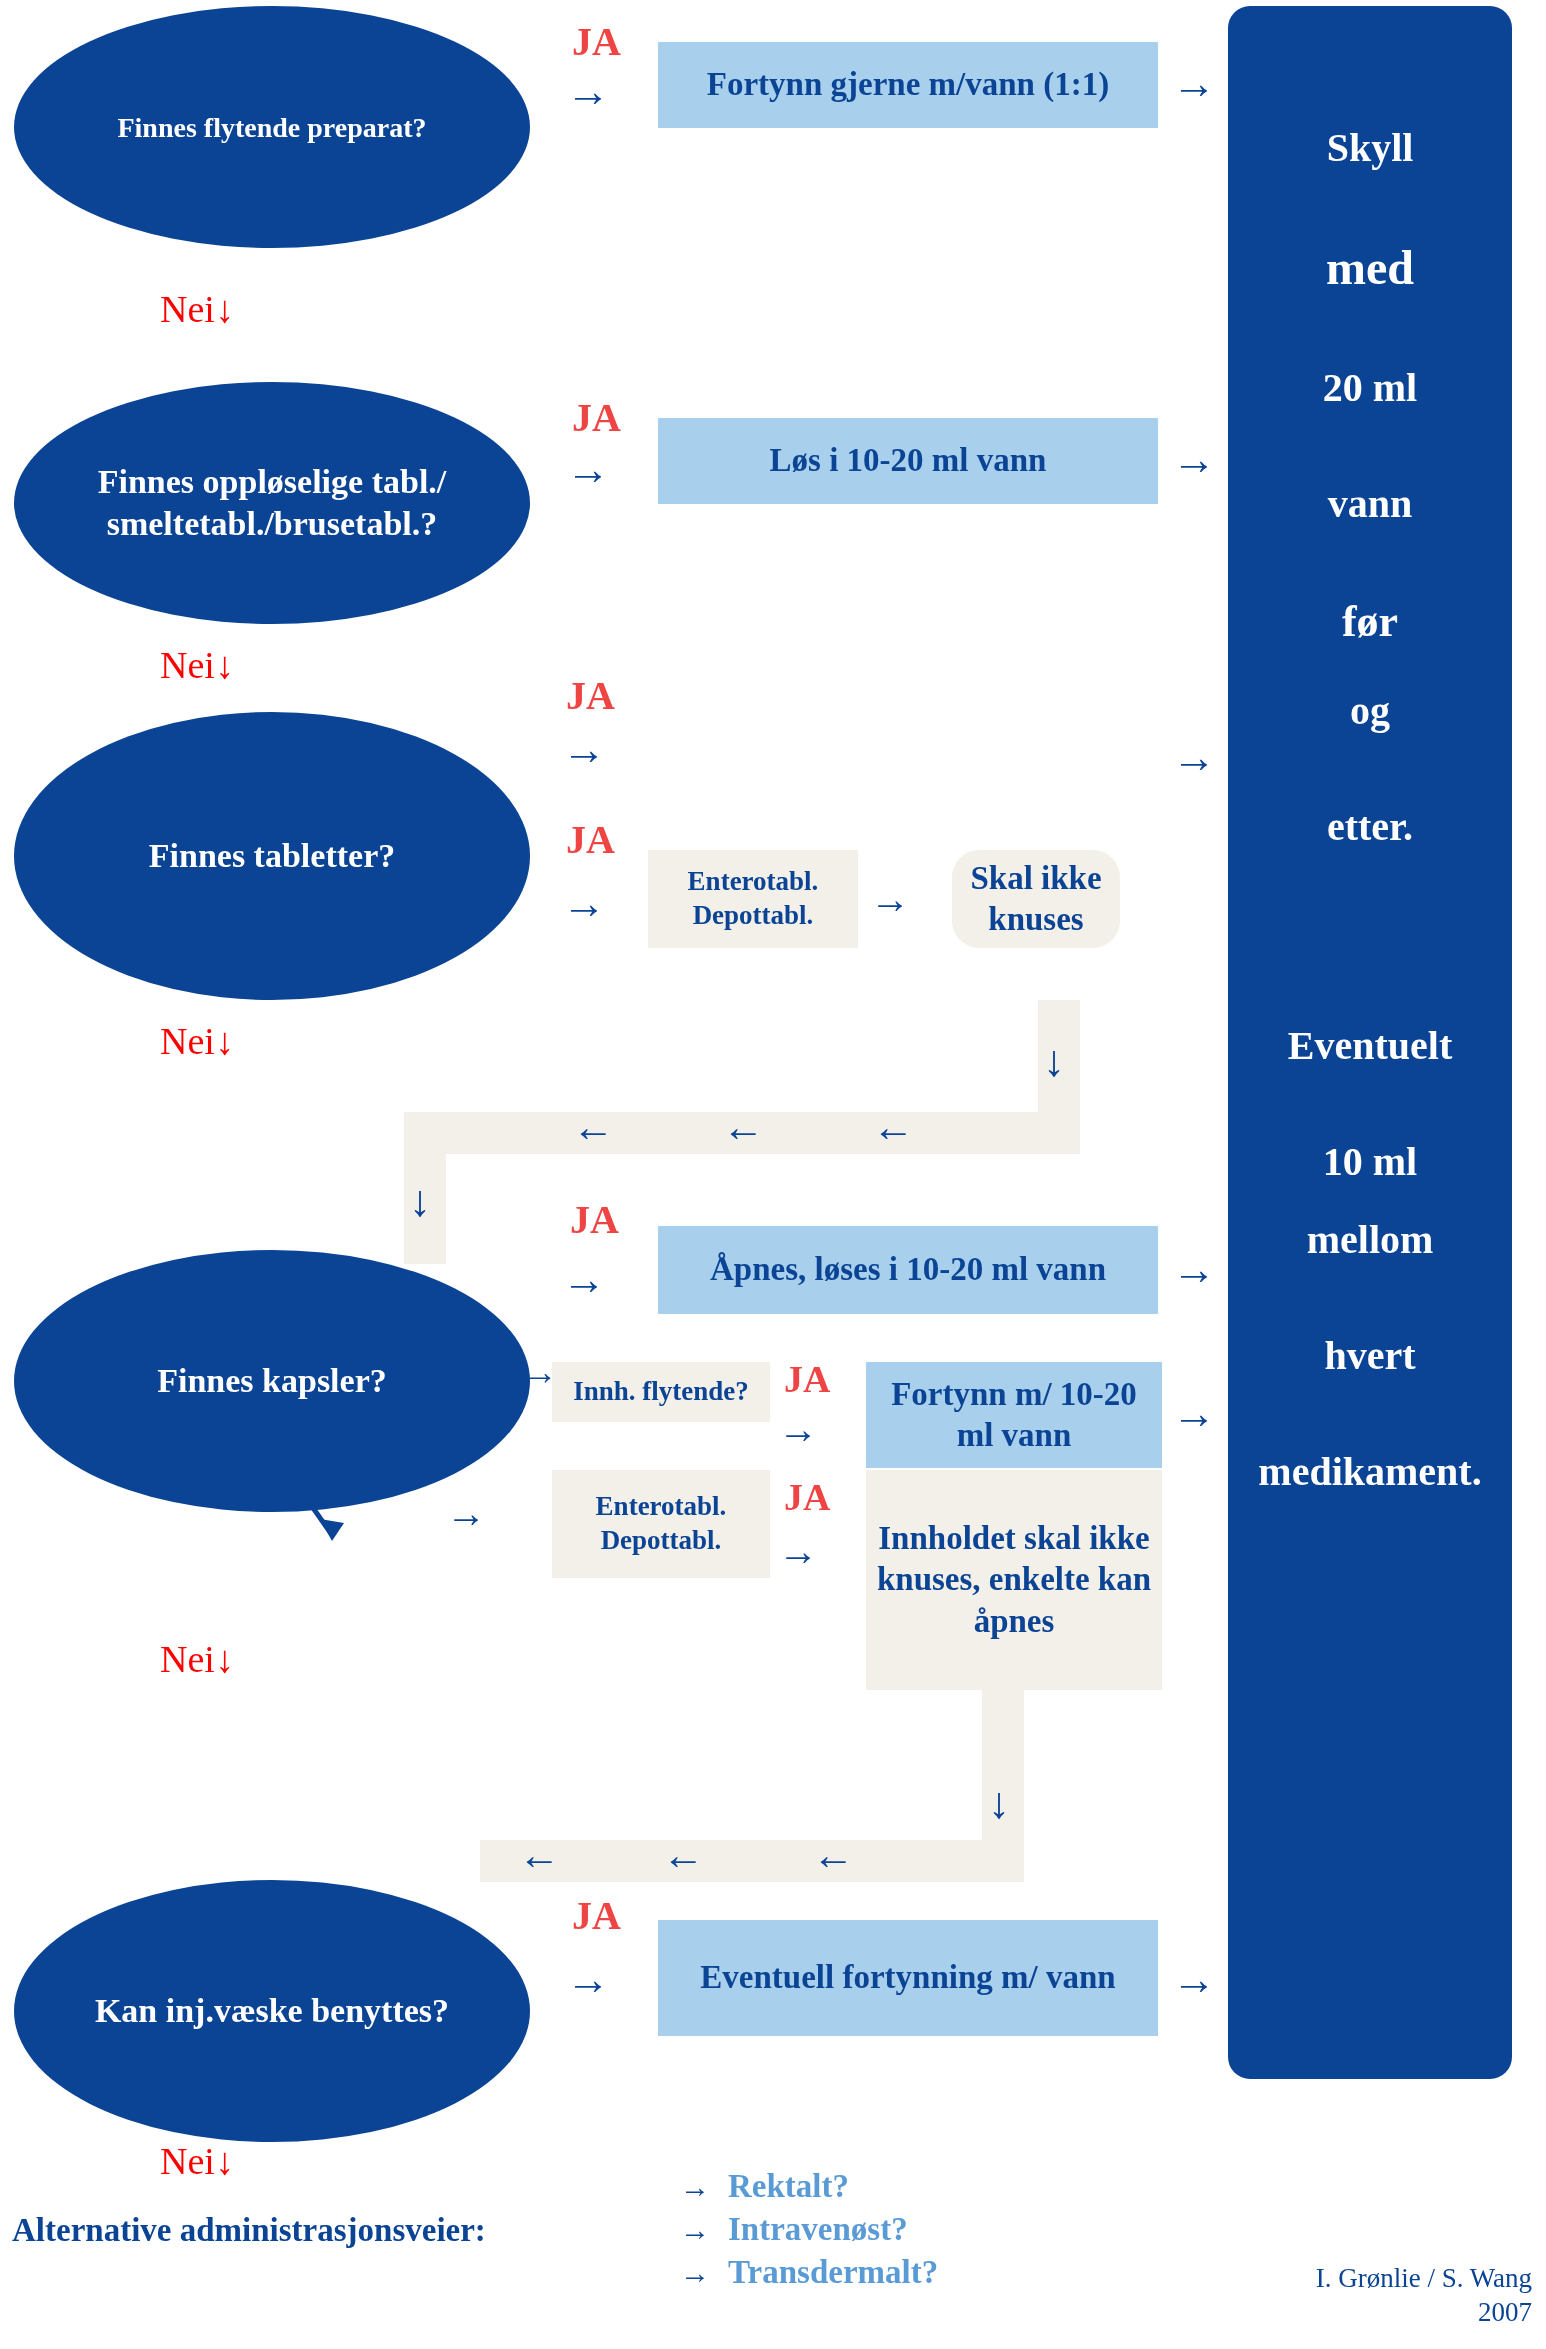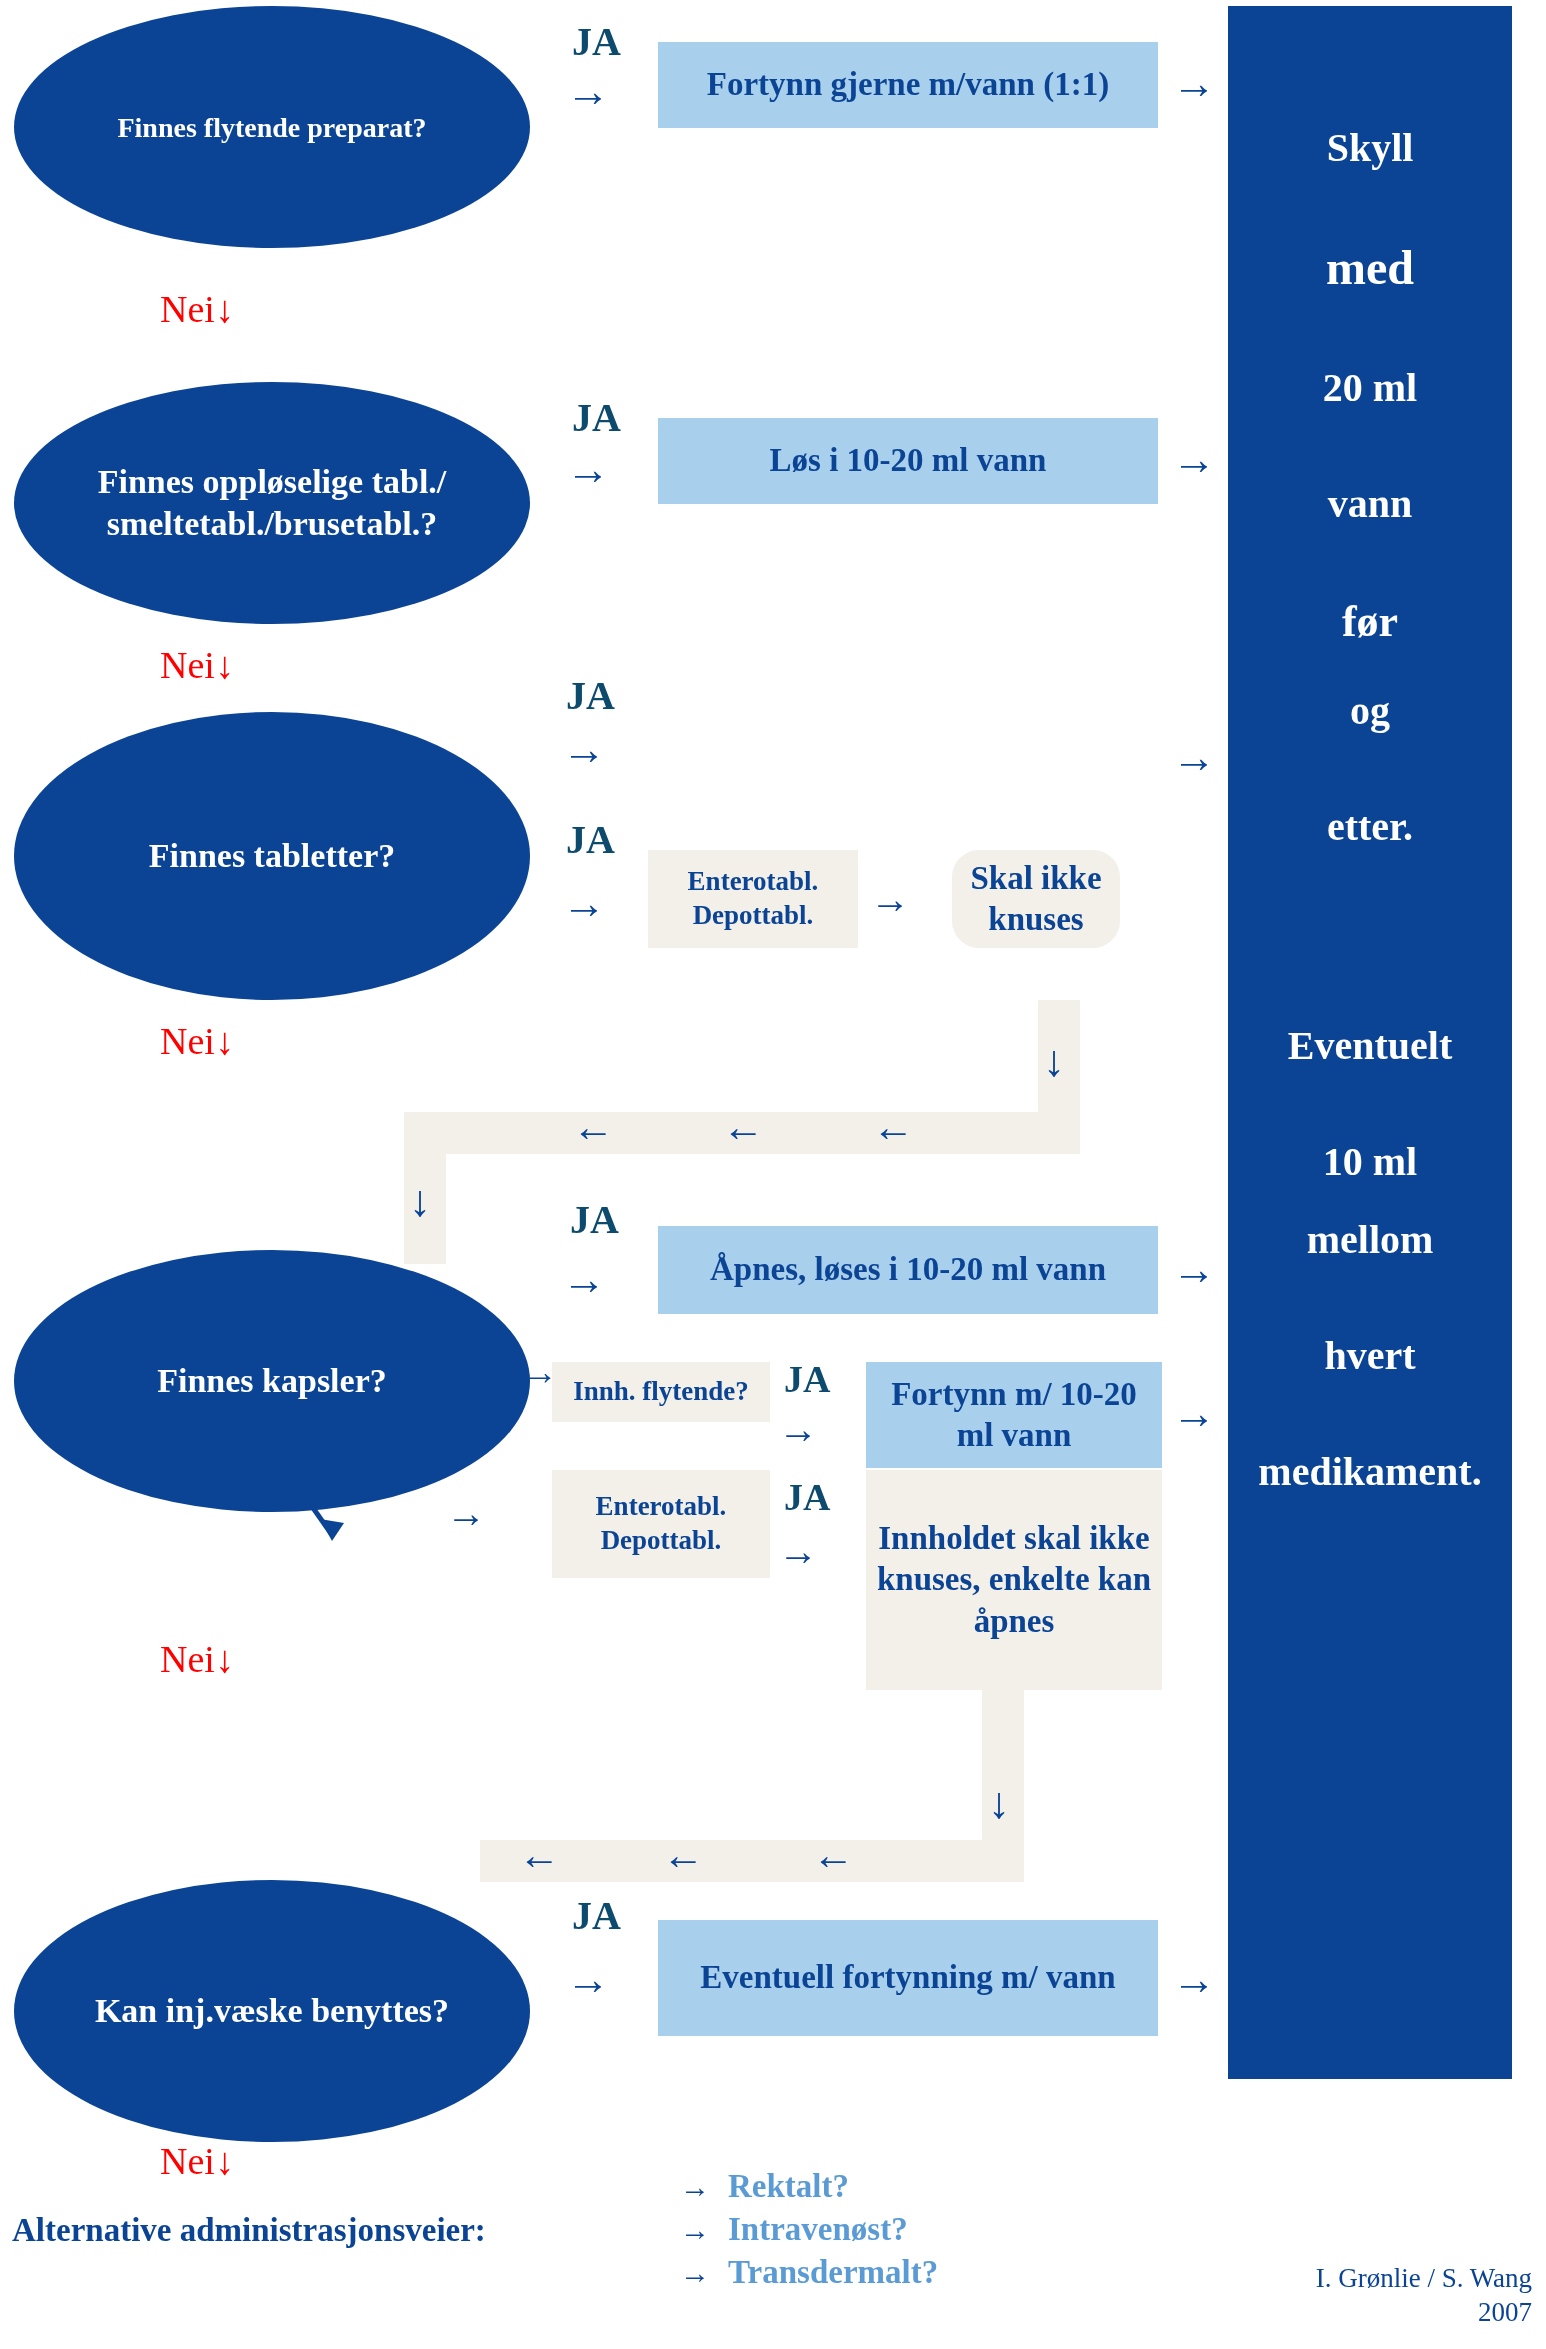--- a/index.html
+++ b/index.html
@@ -61,21 +61,21 @@
   .banner-line {
     width: 100%;
     text-align: center;
     font-weight: 700;
     color: #ffffff;
     white-space: nowrap;
   }
 
   
   .ja {
-    color: #0c4a6e;
+    color: #ef4444;
     font-weight: 700;
     font-size: 40px;
     line-height: 1;
   }
   .nei {
     color: #FF0000;
     font-weight: 400;
     font-size: 38px;
     line-height: 1;
     white-space: nowrap;
@@ -119,21 +119,21 @@
 
 <div id="canvas">
 
   <div class="abs ribbon" style="left:1038px; top:1000px; width:42px; height:150px;"></div>
   <div class="abs ribbon" style="left:404px; top:1112px; width:676px; height:42px;"></div>
   <div class="abs ribbon" style="left:404px; top:1112px; width:42px; height:152px;"></div>
 
   <div class="abs ribbon" style="left:982px; top:1690px; width:42px; height:192px;"></div>
   <div class="abs ribbon" style="left:480px; top:1840px; width:544px; height:42px;"></div>
 
-  <div class="abs banner" style="left:1228px; top:6px; width:284px; height:2073px; padding-top:118px;">
+  <div class="abs banner" style="left:1228px; top:6px; width:284px; height:2073px; padding-top:118px;border-radius:22px;">
     <div class="banner-line" style="font-size:40px; margin-bottom:69px;">Skyll</div>
     <div class="banner-line" style="font-size:48px; margin-bottom:69px;">med</div>
     <div class="banner-line" style="font-size:40px; margin-bottom:69px;">20 ml</div>
     <div class="banner-line" style="font-size:40px; margin-bottom:69px;">vann</div>
     <div class="banner-line" style="font-size:44px; margin-bottom:40px;">før</div>
     <div class="banner-line" style="font-size:40px; margin-bottom:69px;">og</div>
     <div class="banner-line" style="font-size:40px; margin-bottom:172px;">etter.</div>
     <div class="banner-line" style="font-size:40px; margin-bottom:69px;">Eventuelt</div>
     <div class="banner-line" style="font-size:40px; margin-bottom:31px;">10 ml</div>
     <div class="banner-line" style="font-size:40px; margin-bottom:69px;">mellom</div>

